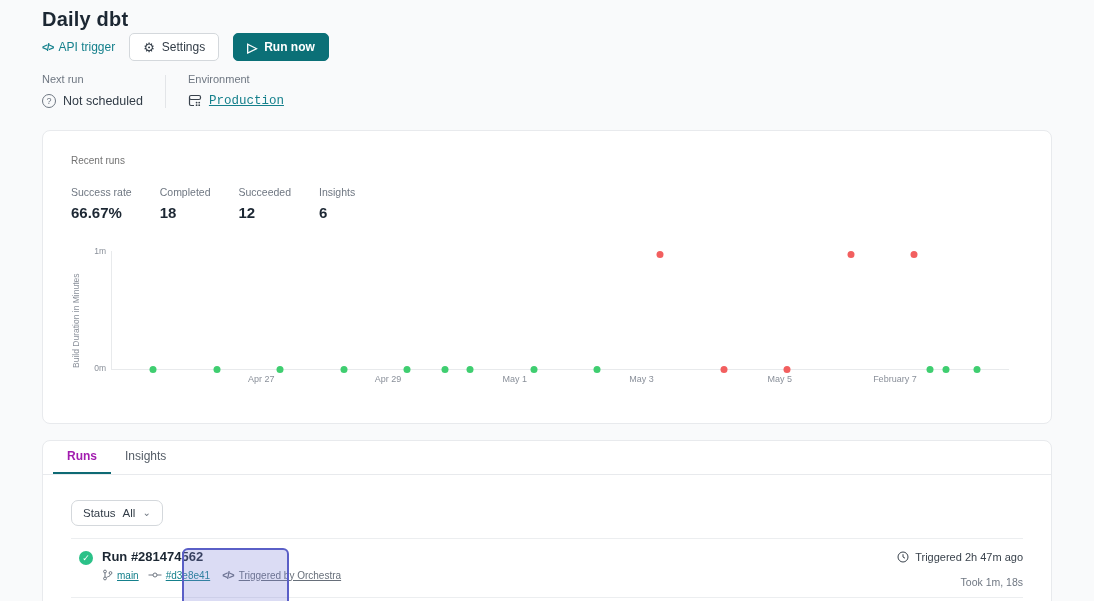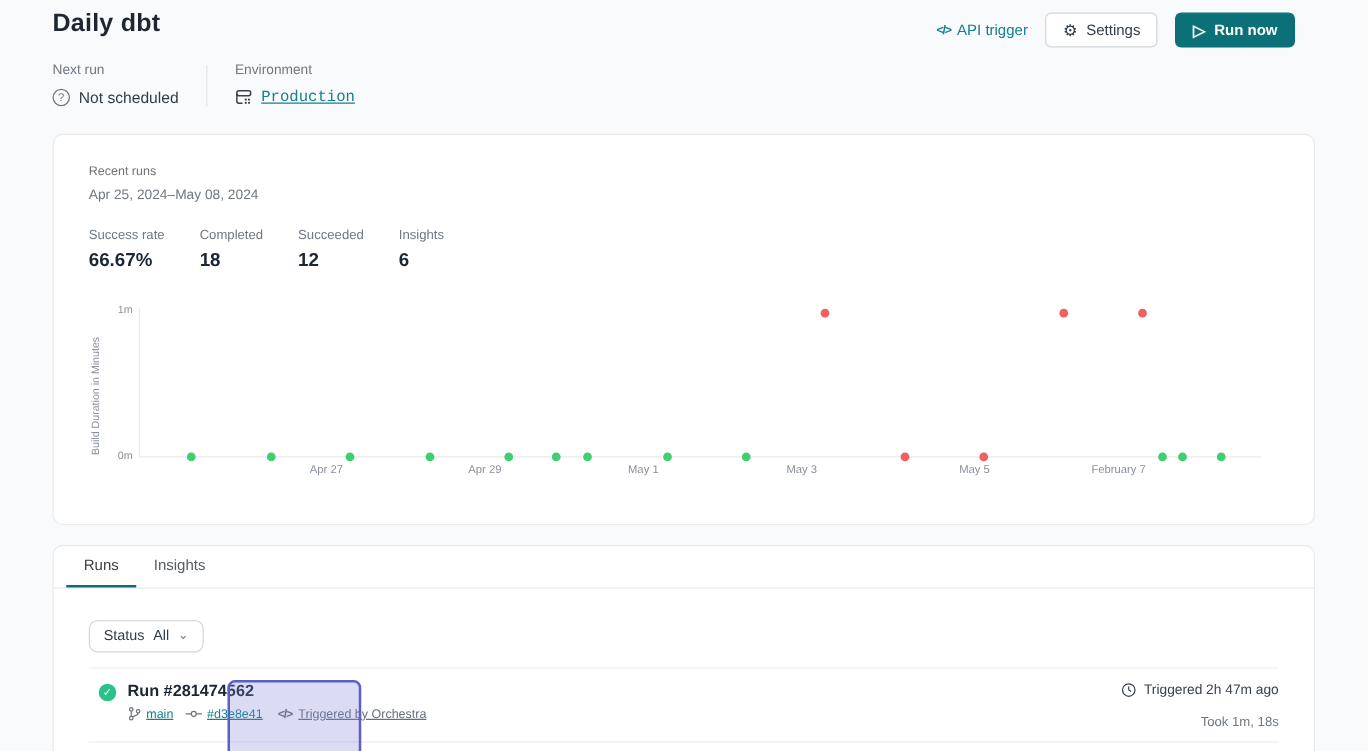--- a/index.html
+++ b/index.html
@@ -7,21 +7,21 @@
   body {
     font-family:"Liberation Sans", sans-serif;
     background:#f9fafb;
     color:#212b36;
     position:relative;
     overflow:hidden;
   }
   a { text-decoration:underline; }
 
   
-  .header { display:flex; justify-content:space-between; align-items:flex-start; padding:8px 58px 0 42px; }
+  .header { display:flex; justify-content:space-between; align-items:flex-start; padding:8px 58px 0 42px;flex-direction:column; }
   .page-title { font-size:20px; font-weight:bold; color:#1c2733; letter-spacing:.2px; }
   .header-actions { display:flex; align-items:center; gap:14px; margin-top:2px; }
   .link-teal { color:#15808c; font-size:12px; cursor:pointer; display:inline-flex; align-items:center; gap:5px; }
   .code-glyph { font-size:10px; font-weight:bold; letter-spacing:-1px; text-decoration:none; }
   .btn { display:inline-flex; align-items:center; gap:7px; font-size:12px; border-radius:5px; padding:6px 13px; cursor:pointer; }
   .btn-secondary { background:#fff; border:1px solid #d4d8dc; color:#323c47; }
   .btn-primary { background:#0b7077; border:1px solid #0b7077; color:#fff; font-weight:bold; }
   .btn .glyph { font-size:13px; line-height:1; }
 
   
@@ -53,21 +53,21 @@
           border-left:1px solid #e8eaec; border-bottom:1px solid #e8eaec; }
   .ytick { position:absolute; left:-28px; width:22px; text-align:right; font-size:8.5px; color:#8a909a; }
   .ytick.top { top:-5px; } .ytick.bottom { bottom:-4px; }
   .chart-tick { position:absolute; top:calc(100% + 5px); transform:translateX(-50%); font-size:9px; color:#8a909a; }
   .dot { position:absolute; width:7px; height:7px; border-radius:50%; transform:translateX(-50%); }
 
   
   .runs-card { margin-top:16px; position:relative; height:200px; overflow:visible; }
   .tabbar { display:flex; border-bottom:1px solid #e8eaed; padding-left:10px; }
   .tab { font-size:12px; color:#545c66; padding:8px 14px 9px 14px; cursor:pointer; border-bottom:2px solid transparent; }
-  .tab.active { color:#404040; font-weight:normal; border-bottom-color:#0e6a74; }
+  .tab.active { color:#a21caf; font-weight:bold; border-bottom-color:#0e6a74; }
   .runs-body { padding:25px 28px 0 28px; }
   .status-filter { display:inline-flex; align-items:center; gap:7px; border:1px solid #d4d8dc; border-radius:7px;
                    padding:6px 11px; font-size:11.5px; color:#323c47; cursor:pointer; background:#fff; }
   .status-filter .chev { color:#6f7782; font-size:10px; line-height:6px; }
   .runs-list { margin-top:12px; border-top:1px solid #eceef0; }
   .run-row { display:flex; justify-content:space-between; padding:10px 0 9px 8px; border-bottom:1px solid #eceef0; }
   .run-left { display:flex; gap:9px; }
   .check-icon { width:14px; height:14px; border-radius:50%; background:#2bc188; color:#fff; font-size:9px;
                 display:inline-flex; align-items:center; justify-content:center; margin-top:2px; flex:0 0 auto; }
   .run-title { font-size:13px; font-weight:bold; color:#1c2733; }
@@ -128,21 +128,20 @@
             <circle cx="11.2" cy="11.2" r="0.9" fill="#39424c"></circle>
         </svg>
       </span>
       <a class="env-link">Production</a>
     </span>
   </div>
 </div>
 
 <div class="card recent-card">
   <div class="card-title">Recent runs</div>
-  <div class="date-range">Apr 25, 2024–May 08, 2024</div>
 
   <div class="stats-row">
     <div class="stat">
       <div class="stat-label">Success rate</div>
       <div class="stat-value">66.67%</div>
     </div>
     <div class="stat">
       <div class="stat-label">Completed</div>
       <div class="stat-value">18</div>
     </div>

